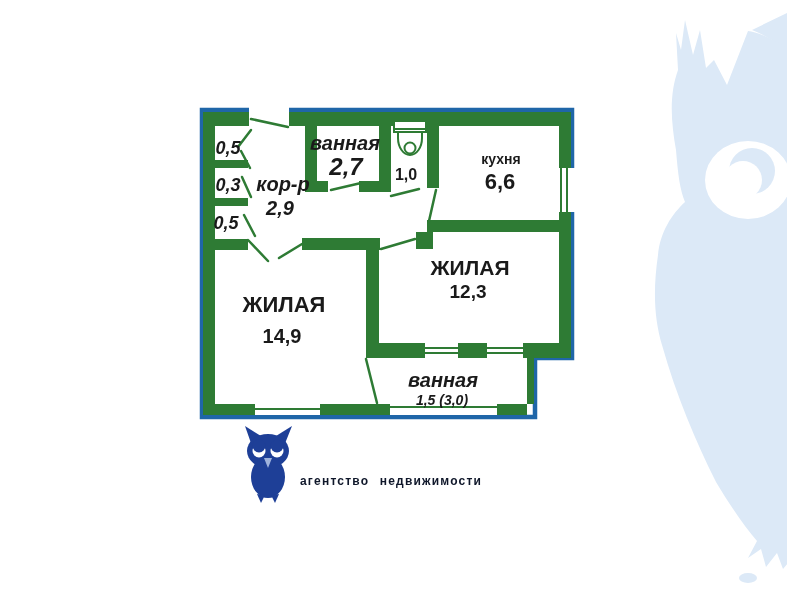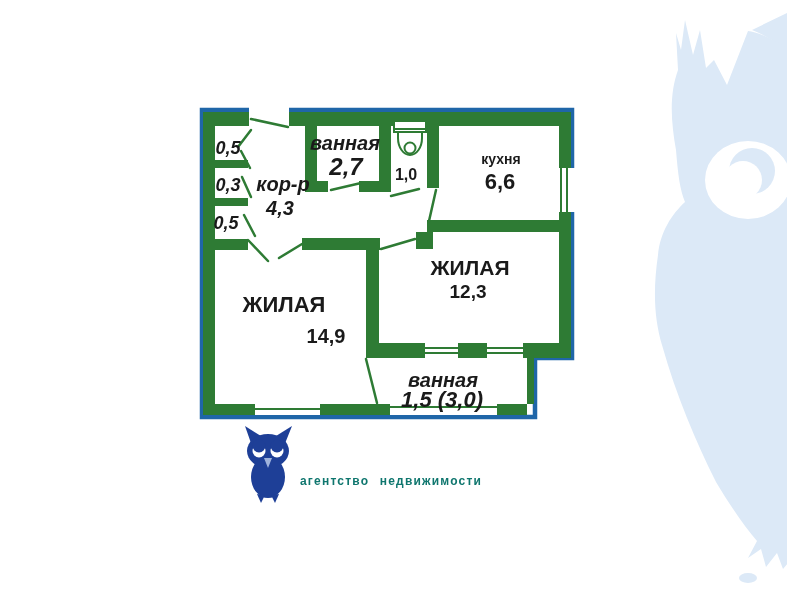--- a/index.html
+++ b/index.html
@@ -13,21 +13,21 @@
     color:#1a1a1a;font-weight:700;white-space:nowrap;line-height:1;
   }
   .italic{font-style:italic;}
   .logo-title{
     position:absolute;left:297px;top:441px;
     font-size:38px;font-weight:700;color:#2458a6;letter-spacing:1px;line-height:1;
     white-space:nowrap;
   }
   .logo-subtitle{
     position:absolute;left:300px;top:475px;
-    font-size:12px;font-weight:700;color:#0f766e;
+    font-size:12px;font-weight:700;color:#0f172a;
     letter-spacing:1.2px;word-spacing:6px;line-height:1;white-space:nowrap;
   }
 </style>
 </head>
 <body>
 
 <div class="stage">
 
   <svg width="800" height="600" viewBox="0 0 800 600">
     <path fill="#dce9f7" d="
@@ -132,32 +132,32 @@
       <line x1="394" y1="129" x2="426" y2="129"></line>
       <path d="M398,132 h24 v6 a12,17 0 0 1 -24,0 z"></path>
       <circle cx="410" cy="148" r="5.5"></circle>
     </g>
   </svg>
 
   <div class="room-label italic" style="left:228px;top:148px;font-size:18px;">0,5</div>
   <div class="room-label italic" style="left:228px;top:185px;font-size:18px;">0,3</div>
   <div class="room-label italic" style="left:226px;top:223px;font-size:18px;">0,5</div>
   <div class="room-label italic" style="left:283px;top:184px;font-size:20px;">кор-р</div>
-  <div class="room-label italic" style="left:280px;top:208px;font-size:20px;">4,3</div>
+  <div class="room-label italic" style="left:280px;top:208px;font-size:20px;">2,9</div>
   <div class="room-label italic" style="left:345px;top:143px;font-size:20px;">ванная</div>
   <div class="room-label italic" style="left:346px;top:167px;font-size:24px;">2,7</div>
   <div class="room-label" style="left:406px;top:175px;font-size:16px;">1,0</div>
   <div class="room-label" style="left:501px;top:159px;font-size:14px;text-align:center;">кухня</div>
   <div class="room-label" style="left:500px;top:182px;font-size:22px;">6,6</div>
   <div class="room-label" style="left:470px;top:267px;font-size:21px;">ЖИЛАЯ</div>
   <div class="room-label" style="left:468px;top:291px;font-size:19px;">12,3</div>
   <div class="room-label" style="left:284px;top:305px;font-size:22px;">ЖИЛАЯ</div>
-  <div class="room-label" style="left:282px;top:336px;font-size:20px;margin-left:44px;">14,9</div>
+  <div class="room-label" style="left:282px;top:336px;font-size:20px;">14,9</div>
   <div class="room-label italic" style="left:443px;top:380px;font-size:20px;">ванная</div>
-  <div class="room-label italic" style="left:442px;top:400px;font-size:22px;">1,5 (3,0)</div>
+  <div class="room-label italic" style="left:442px;top:400px;font-size:14px;">1,5 (3,0)</div>
 
   <svg width="800" height="600" viewBox="0 0 800 600">
     <g fill="#1e3f97">
       <path d="M252,446 L245,426 L261,436 Z"></path>
       <path d="M284,446 L292,426 L276,436 Z"></path>
       <ellipse cx="268" cy="451" rx="21" ry="17"></ellipse>
       <ellipse cx="268" cy="477" rx="17" ry="21"></ellipse>
       <path d="M257,494 L261,503 L265,495 Z"></path>
       <path d="M271,495 L275,503 L279,494 Z"></path>
     </g>

